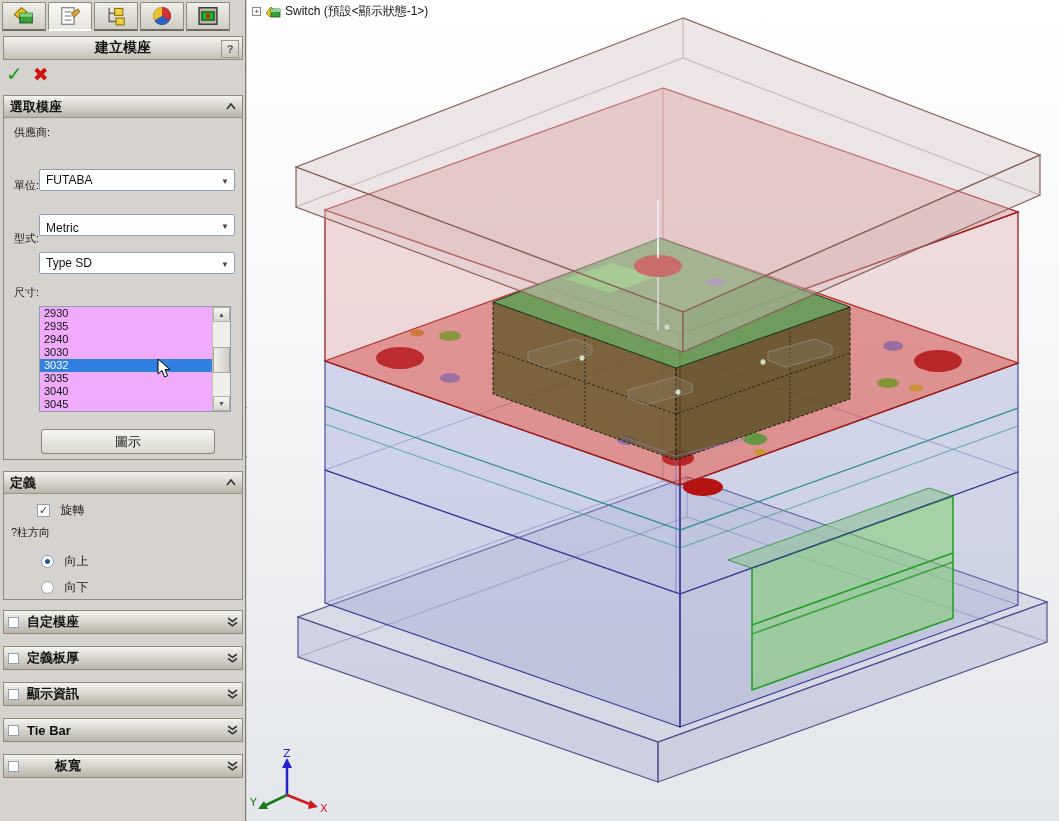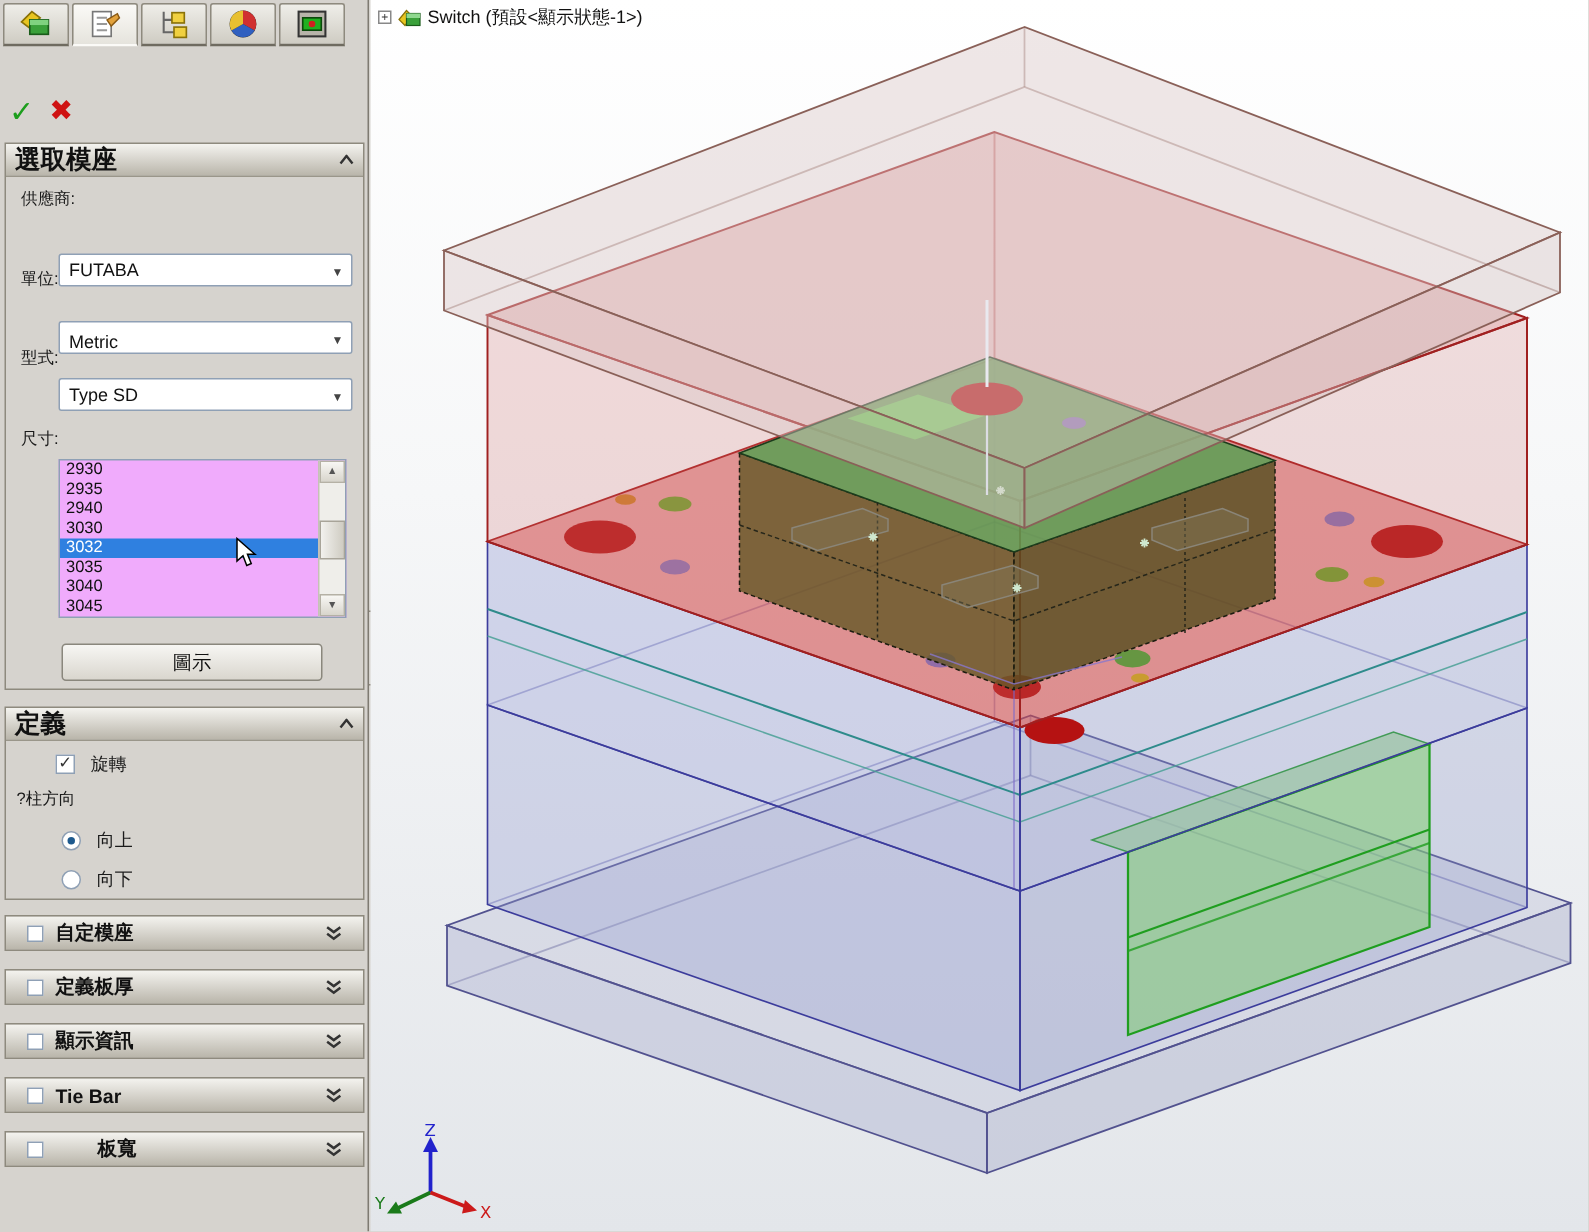--- a/index.html
+++ b/index.html
@@ -36,21 +36,21 @@
   .okmark{color:#1d9e1d;font-size:20px;font-weight:bold;}
   .xmark{color:#cf1212;font-size:19px;font-weight:bold;}
   .group{
     position:absolute;left:3px;width:240px;box-sizing:border-box;
     border:1px solid #8e8a7e;background:#d6d3ce;
   }
   .group-header{
     height:22px;box-sizing:border-box;border-bottom:1px solid #9a968a;
     background:linear-gradient(#f4f3ef,#b9b5aa);
     display:flex;align-items:center;padding:0 6px;
-    font-size:17px;font-weight:bold;color:#111;
+    font-size:13px;font-weight:bold;color:#111;
   }
   .group-header .spacer{flex:1;}
   .field-label{position:absolute;left:10px;font-size:11px;color:#1a1a1a;}
   .combo{
     position:absolute;left:35px;width:196px;height:22px;box-sizing:border-box;
     background:#fff;border:1px solid #8fa0b5;border-radius:2px;
     font-size:12px;color:#111;display:flex;align-items:center;padding-left:6px;
   }
   .combo .arrow{position:absolute;right:5px;top:7px;font-size:8px;color:#444;}
   .listbox{
@@ -85,21 +85,21 @@
     background:#fff;border:1px solid #8fa0b5;box-sizing:border-box;vertical-align:middle;position:relative;
   }
   .radio.checked::after{
     content:"";position:absolute;left:3px;top:3px;width:5px;height:5px;border-radius:50%;
     background:#1e5a8e;
   }
   .ctl-label{font-size:12px;color:#1a1a1a;vertical-align:middle;margin-left:6px;margin-top:40px;}
   .c-section{
     position:absolute;left:3px;width:240px;height:24px;box-sizing:border-box;
     border:1px solid #8e8a7e;background:linear-gradient(#f4f3ef,#b9b5aa);
-    display:flex;align-items:center;padding:0 14px;gap:8px;
+    display:flex;align-items:center;padding:0 4px;gap:8px;
   }
   .c-section .label{font-size:13px;font-weight:bold;color:#111;}
   .c-section .spacer{flex:1;}
   .splitter{
     position:absolute;left:246px;top:407px;width:13px;height:50px;
     background:#d6d3ce;border:1px solid #8e8a7e;border-left:none;box-sizing:border-box;
     display:flex;flex-direction:column;align-items:center;justify-content:center;gap:5px;
   }
   .splitter .tri{width:0;height:0;border-top:3px solid transparent;border-bottom:3px solid transparent;border-right:4px solid #555;}
   
@@ -157,20 +157,24 @@
     </div>
     <div class="tab">
       <svg width="22" height="22" viewBox="0 0 16 16">
         <rect x="1.5" y="2" width="13" height="12" fill="#b8b4aa" stroke="#333" stroke-width="1"></rect>
         <rect x="3.5" y="5" width="9" height="6" fill="#20b020" stroke="#0a4a0a" stroke-width="0.8"></rect>
         <circle cx="8" cy="8" r="1.6" fill="#d02020"></circle>
       </svg>
     </div>
   </div>
 
+  <div class="titlebar">
+    <span>建立模座</span>
+    <span class="help-btn">?</span>
+  </div>
 
   <div class="okcancel">
     <span class="okmark">✓</span>
     <span class="xmark">✖</span>
   </div>
 
   <div class="group" style="top:95px;height:365px;">
     <div class="group-header">
       <span>選取模座</span>
       <span class="spacer"></span>

